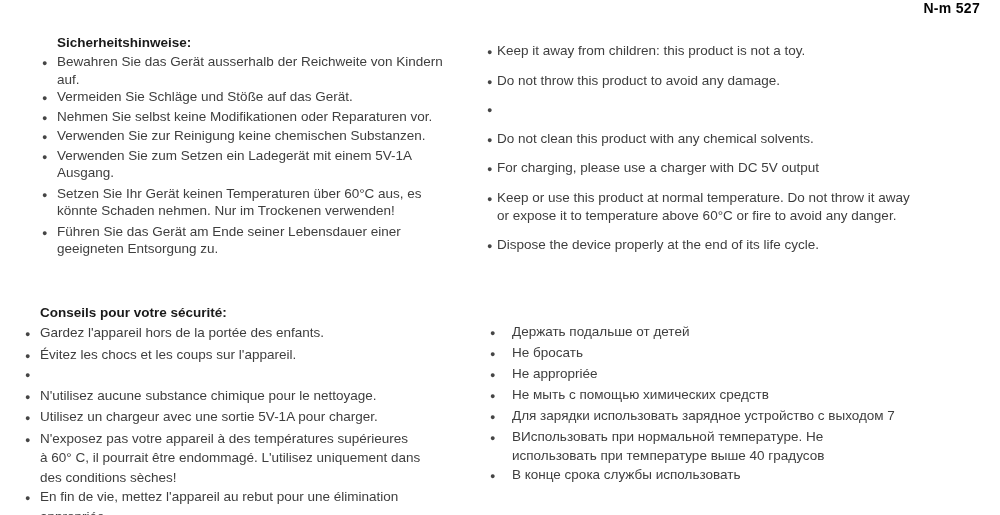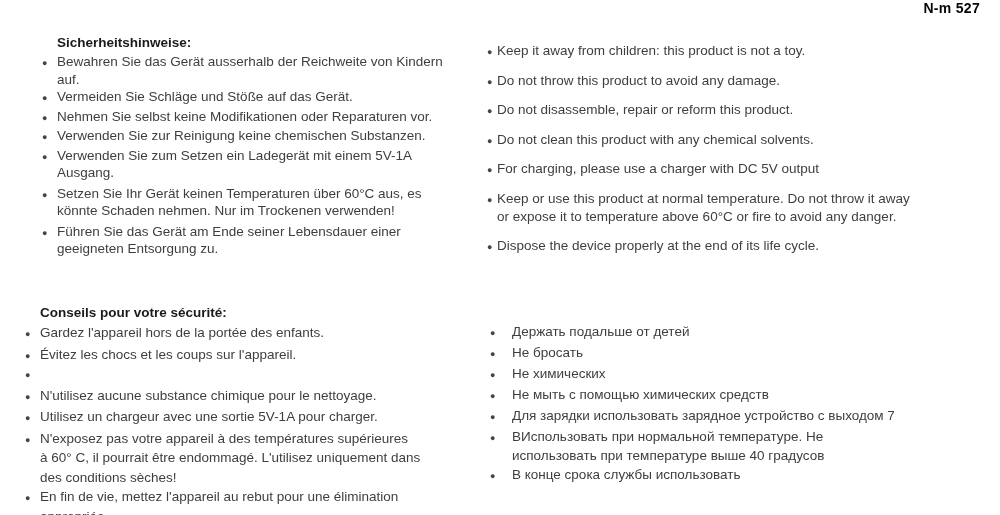--- a/index.html
+++ b/index.html
@@ -118,21 +118,20 @@
         <li>
           <span class="bullet">●</span>
           <span class="li-text">Keep it away from children: this product is not a toy.</span>
         </li>
         <li>
           <span class="bullet">●</span>
           <span class="li-text">Do not throw this product to avoid any damage.</span>
         </li>
         <li>
           <span class="bullet">●</span>
-          <span class="li-text">Do not disassemble, repair or reform this product.</span>
         </li>
         <li>
           <span class="bullet">●</span>
           <span class="li-text">Do not clean this product with any chemical solvents.</span>
         </li>
         <li>
           <span class="bullet">●</span>
           <span class="li-text">For charging, please use a charger with DC 5V output</span>
         </li>
         <li>
@@ -188,21 +187,21 @@
         <li>
           <span class="bullet">●</span>
           <span class="li-text">Держать подальше от детей</span>
         </li>
         <li>
           <span class="bullet">●</span>
           <span class="li-text">Не бросать</span>
         </li>
         <li>
           <span class="bullet">●</span>
-          <span class="li-text">Не химических</span>
+          <span class="li-text">Не appropriée</span>
         </li>
         <li>
           <span class="bullet">●</span>
           <span class="li-text">Не мыть с помощью химических средств</span>
         </li>
         <li>
           <span class="bullet">●</span>
           <span class="li-text">Для зарядки использовать зарядное устройство с выходом 7</span>
         </li>
         <li>

